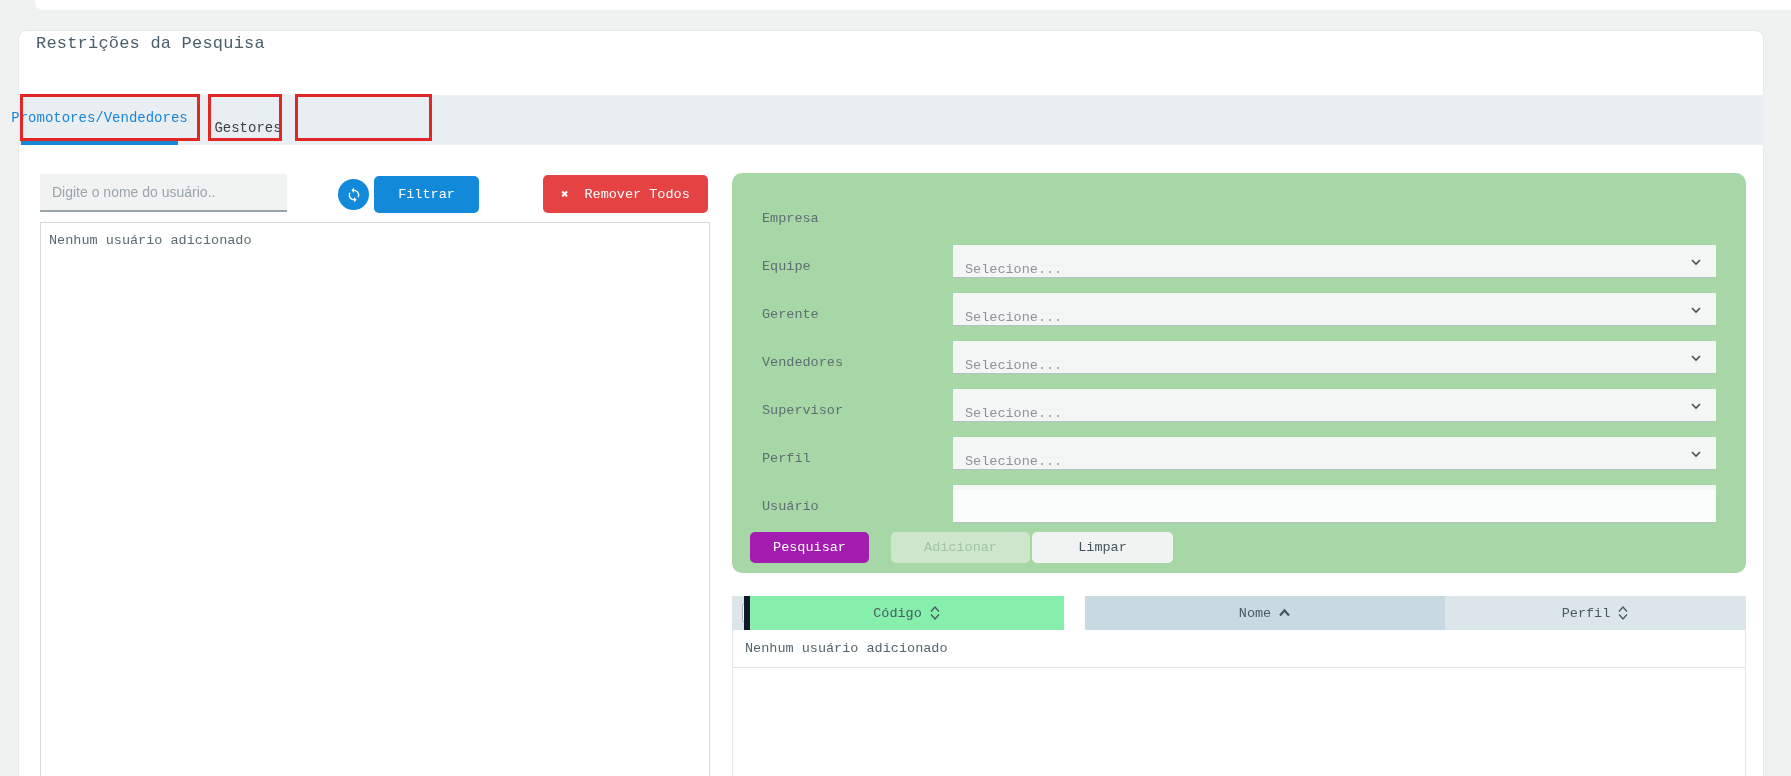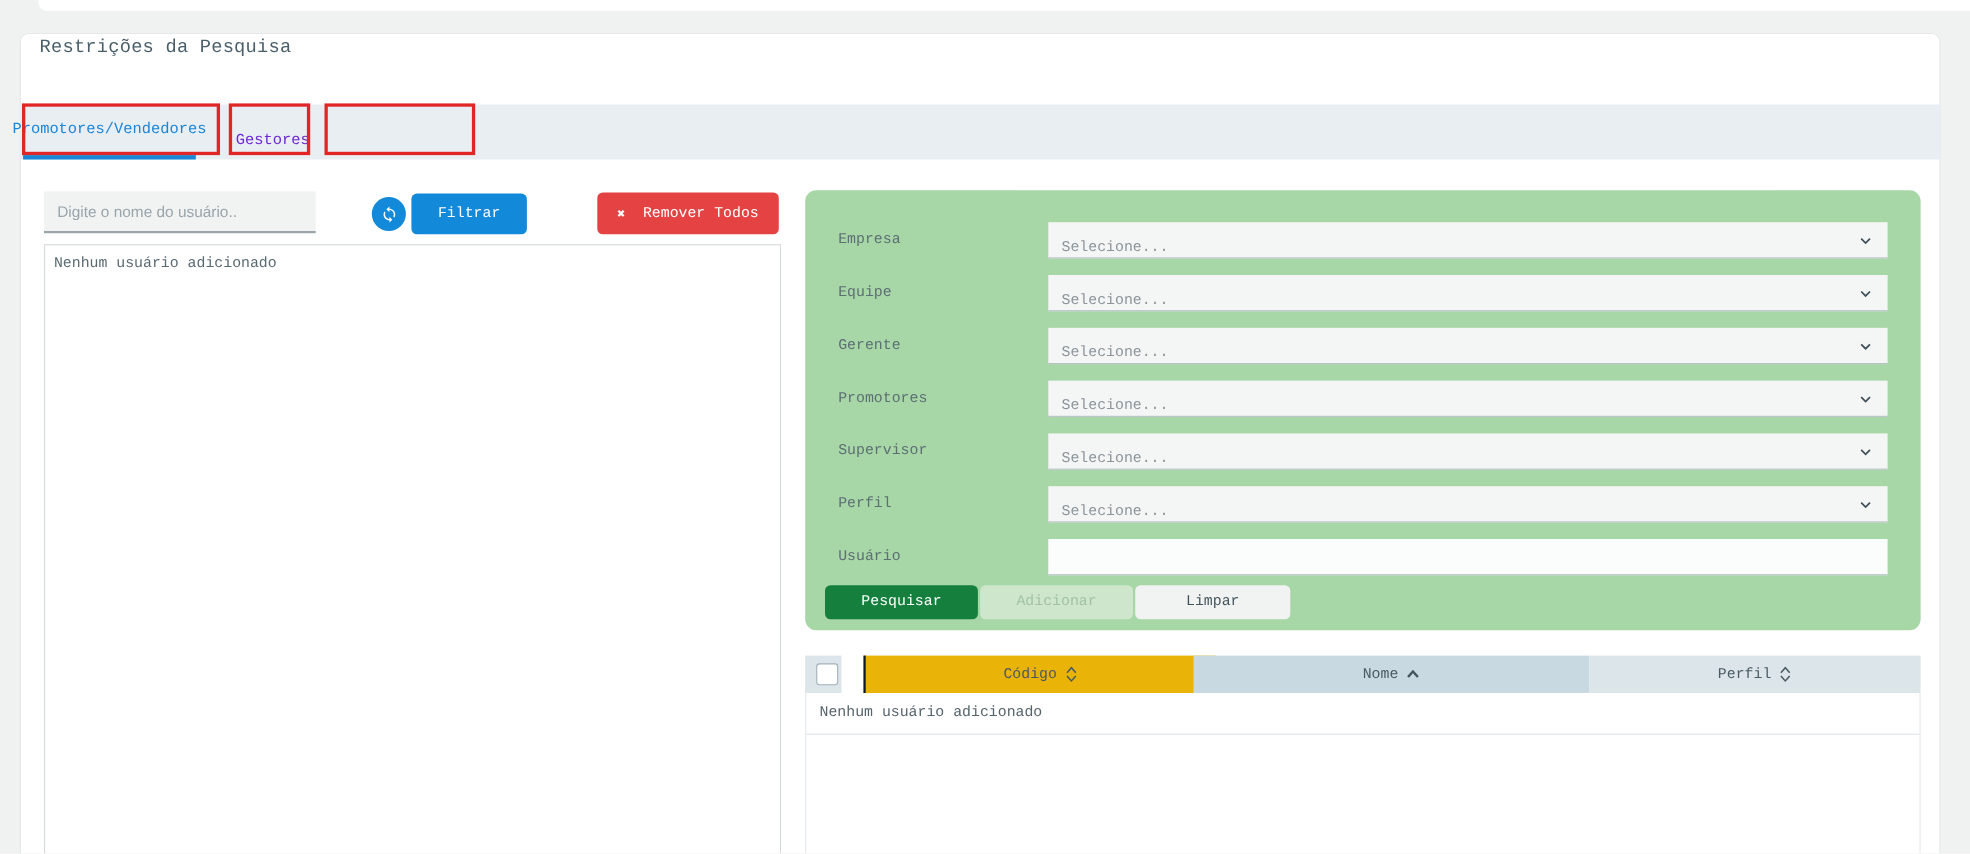--- a/index.html
+++ b/index.html
@@ -7,21 +7,21 @@
   #screen{position:relative;width:1791px;height:776px;overflow:hidden;background:#f0f1f1;}
   .abs{position:absolute;box-sizing:border-box;font-family:Liberation Mono, monospace;}
 
   #top-strip{left:35px;top:0;width:1756px;height:10px;background:#ffffff;border-bottom-left-radius:8px;}
   #card{left:18px;top:30px;width:1746px;height:760px;background:#ffffff;border:1px solid #e6e8ea;border-radius:8px;}
 
   #page-title{left:36px;top:34px;font-size:17px;color:#4a5f6a;letter-spacing:.2px;}
 
   
   #tabbar{left:18px;top:95px;width:1746px;height:50px;background:#e9eef2;}
-  .tab{top:95px;height:66px;display:flex;align-items:center;justify-content:center;font-size:14px;color:#6d28d9;cursor:pointer;}
+  .tab{top:95px;height:66px;display:flex;align-items:center;justify-content:center;font-size:14px;color:#404040;cursor:pointer;}
   #tab-active{left:21px;width:157px;color:#1b86d8;border-bottom:4px solid #1787d6;height:50px;}
   #tab-2{left:206px;width:84px;}
   #tab-3{left:299px;width:132px;}
   .ann{border:3px solid #e12626;background:transparent;pointer-events:none;}
   #ann-1{left:20px;top:94px;width:180px;height:47px;}
   #ann-2{left:208px;top:94px;width:74px;height:47px;}
   #ann-3{left:295px;top:94px;width:137px;height:47px;}
 
   
   #search-input{left:40px;top:174px;width:247px;height:38px;background:#f1f2f2;border:none;border-bottom:2px solid #9aa5ab;padding:0 12px;font-size:14px;color:#3f4f58;font-family:"Liberation Sans",sans-serif;outline:none;}
@@ -29,34 +29,34 @@
   #refresh-button{left:338px;top:179px;width:31px;height:31px;border-radius:50%;background:#1389da;display:flex;align-items:center;justify-content:center;cursor:pointer;}
   #filter-button{left:374px;top:176px;width:105px;height:37px;border-radius:5px;background:#1389da;color:#fff;font-size:13.5px;display:flex;align-items:center;justify-content:center;cursor:pointer;}
   #remove-all-button{left:543px;top:175px;width:165px;height:38px;border-radius:5px;background:#e54343;color:#fff;font-size:13.5px;display:flex;align-items:center;justify-content:center;gap:16px;cursor:pointer;}
   #remove-all-button .x{font-size:12px;font-weight:bold;}
   #user-list{left:40px;top:222px;width:670px;height:568px;background:#fff;border:1px solid #d5d9db;}
   #user-list-empty{padding:10px 8px;font-size:13.5px;color:#5a6a72;}
 
   
   #filter-panel{left:732px;top:173px;width:1014px;height:400px;background:#a7d6a7;border-radius:10px;}
   .f-label{left:762px;width:180px;height:33px;line-height:33px;font-size:13.5px;color:#5d6f72;}
-  .f-field{left:953px;width:763px;height:33px;background:#f4f5f5;border-bottom:1px solid #b7c0c4;display:flex;align-items:flex-start;padding:16px 12px;font-size:13.5px;color:#8b959b;cursor:pointer;}
+  .f-field{left:953px;width:763px;height:33px;background:#f4f5f5;border-bottom:1px solid #b7c0c4;display:flex;align-items:flex-end;padding:0 12px;font-size:13.5px;color:#8b959b;cursor:pointer;margin-top:43px;}
   .f-field .chev{position:absolute;right:12px;top:9px;}
   #usuario-input{left:953px;width:763px;height:33px;background:#fbfcfc;border:none;border-bottom:1px solid #b7c0c4;padding:0 12px;font-size:13.5px;color:#3f4f58;font-family:"Liberation Sans",sans-serif;outline:none;}
   .row-0{top:202px;} .row-1{top:250px;} .row-2{top:298px;} .row-3{top:346px;}
   .row-4{top:394px;} .row-5{top:442px;} .row-6{top:490px;}
   .fp-btn{top:532px;height:31px;border-radius:5px;display:flex;align-items:center;justify-content:center;font-size:13.5px;cursor:pointer;}
-  #pesquisar-button{left:750px;width:139px;background:#15803d;color:#ffffff;}
+  #pesquisar-button{left:750px;width:119px;background:#a21caf;color:#ffffff;}
   #adicionar-button{left:891px;width:139px;background:#cde6cc;color:#a2c2a7;cursor:default;}
   #limpar-button{left:1032px;width:141px;background:#f1f3f3;color:#44545c;}
 
   
   .th{top:596px;height:34px;display:flex;align-items:center;justify-content:center;gap:7px;font-size:13.5px;color:#4a5a63;cursor:pointer;}
   #th-check{left:732px;width:33px;background:#dce5ea;}
-  #th-codigo{left:785px;width:320px;background:#eab308;border-left:2px solid #0f172a;}
+  #th-codigo{left:744px;width:320px;background:#86efac;border-left:6px solid #0f172a;}
   #th-nome{left:1085px;width:360px;background:#c9d9e2;}
   #th-perfil{left:1445px;width:301px;background:#dce5ea;}
   #select-all-checkbox{left:742px;top:603px;width:20px;height:20px;background:#fff;border:1px solid #a3b1ba;border-radius:3px;cursor:pointer;}
   #table-body{left:732px;top:630px;width:1014px;height:160px;background:#fff;border-left:1px solid #e4e8ea;border-right:1px solid #e4e8ea;}
   #table-empty-row{height:37px;line-height:37px;border-bottom:1px solid #e0e4e7;padding-left:12px;font-size:13.5px;color:#55646c;}
 </style>
 </head>
 <body>
 
 <div id="screen">
@@ -115,21 +115,21 @@
   </div>
 
   <div class="abs f-label row-2">Gerente</div>
   <div class="abs f-field row-2">
     <span>Selecione...</span>
     <span class="chev"><svg width="16" height="16" viewBox="0 0 24 24" fill="none" stroke="#3f505a" stroke-width="2.4">
           <polyline points="6,9 12,15 18,9"></polyline>
         </svg></span>
   </div>
 
-  <div class="abs f-label row-3">Promotores</div>
+  <div class="abs f-label row-3">Vendedores</div>
   <div class="abs f-field row-3">
     <span>Selecione...</span>
     <span class="chev"><svg width="16" height="16" viewBox="0 0 24 24" fill="none" stroke="#3f505a" stroke-width="2.4">
           <polyline points="6,9 12,15 18,9"></polyline>
         </svg></span>
   </div>
 
   <div class="abs f-label row-4">Supervisor</div>
   <div class="abs f-field row-4">
     <span>Selecione...</span>

